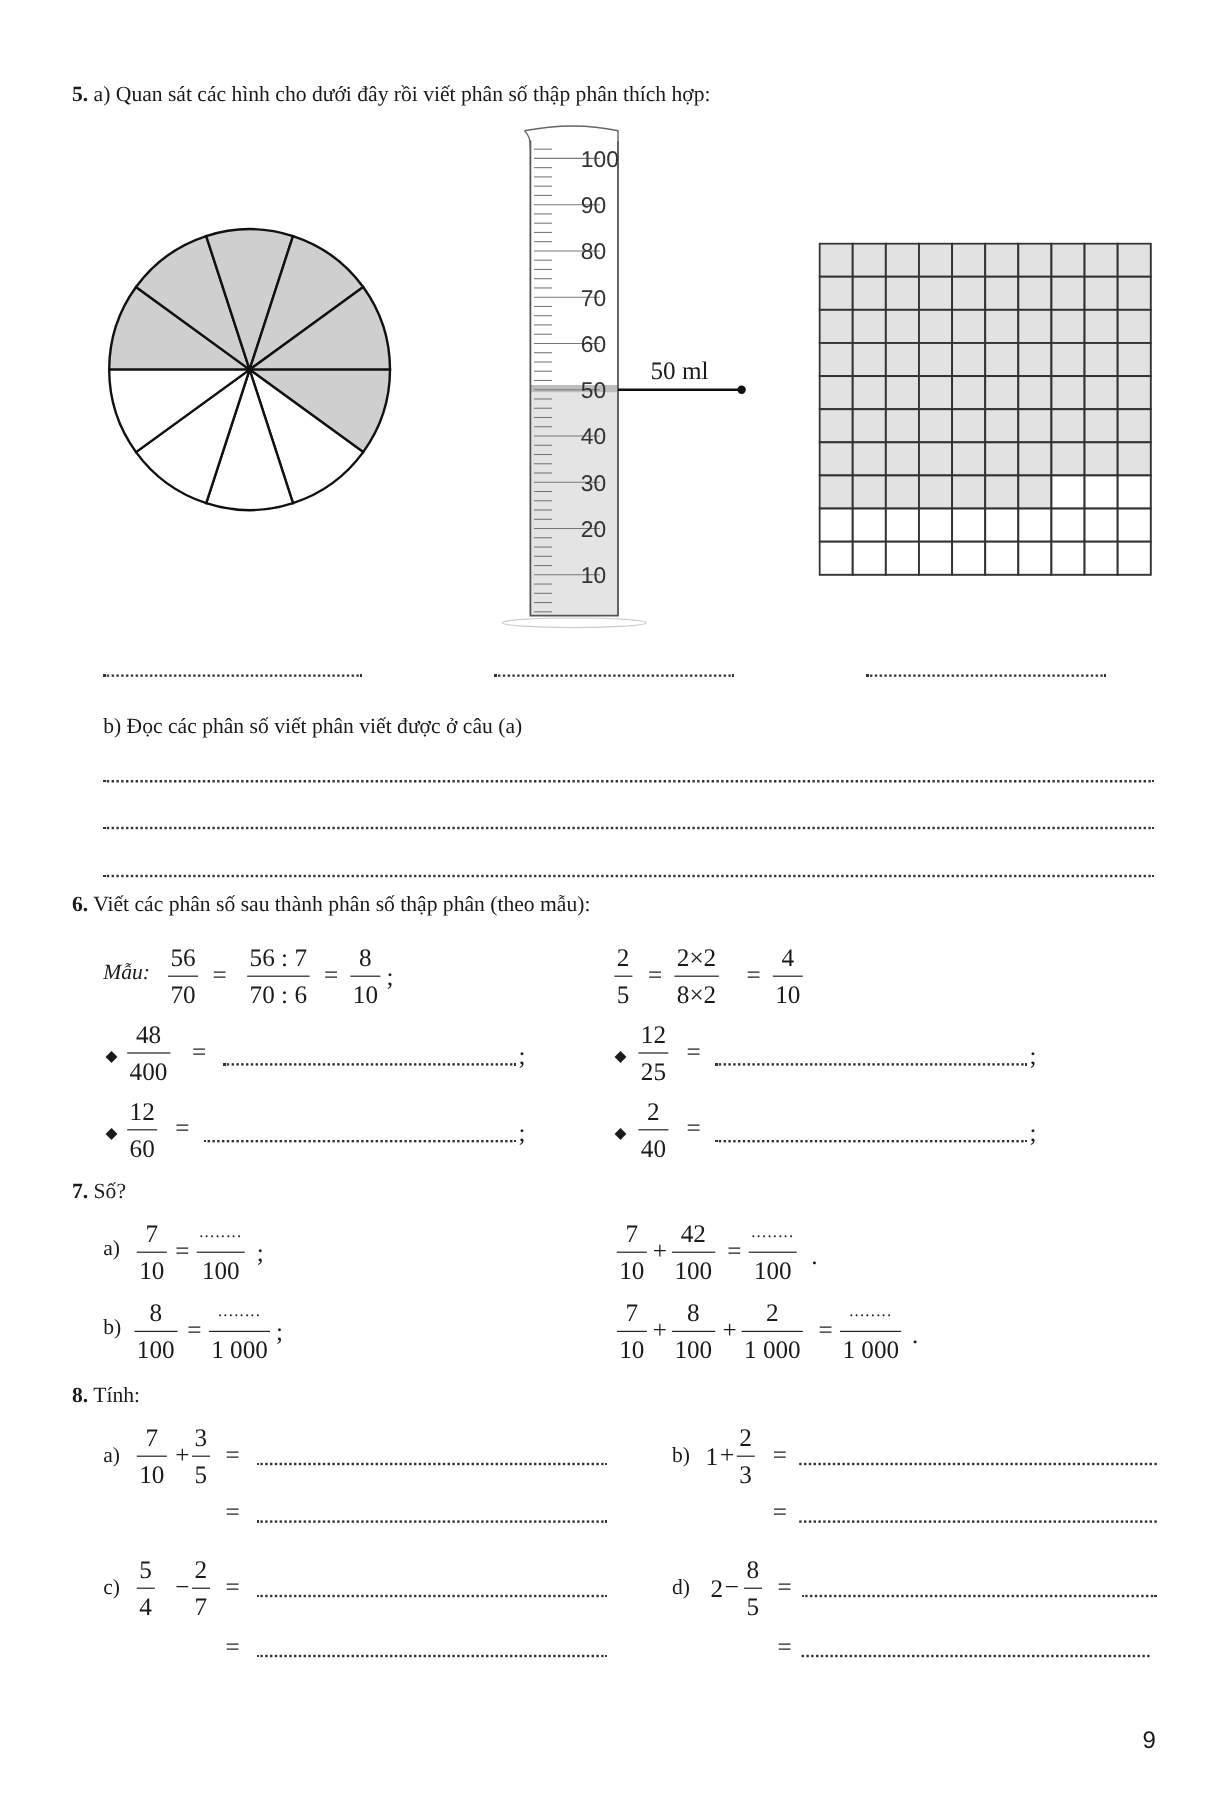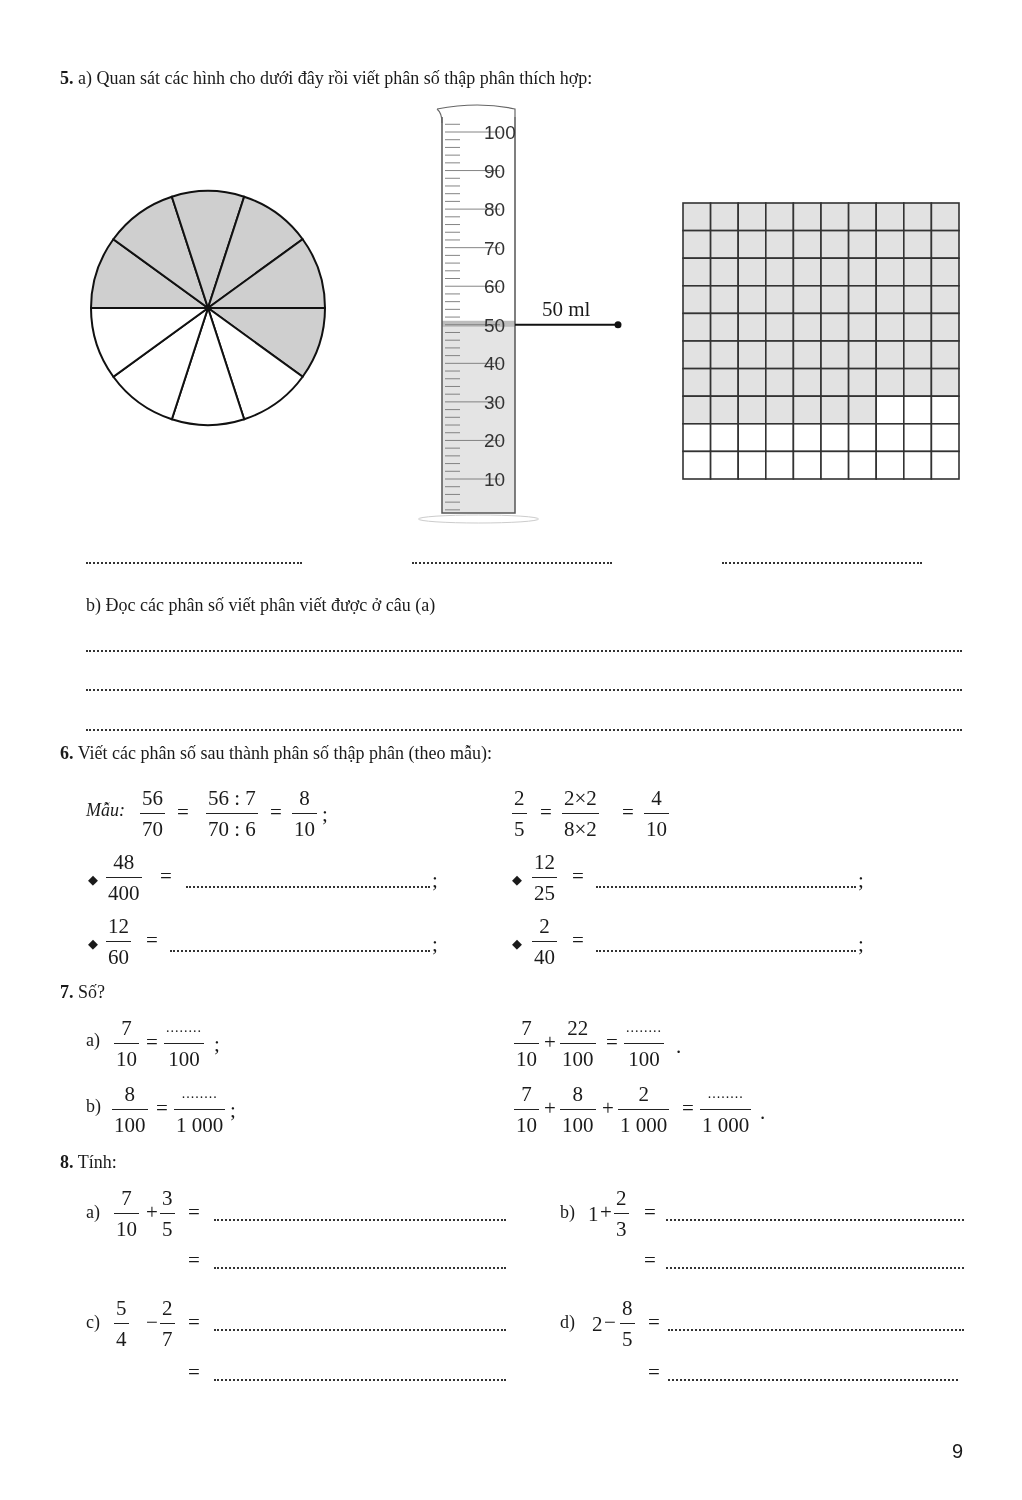--- a/index.html
+++ b/index.html
@@ -340,21 +340,21 @@
   </div>
 <span class="op" style="left:230px;top:1098px;">;</span>
 
 <div class="frac" style="left:514px;top:1016px;">
   <span class="n">7</span>
     <span class="bar"></span>
     <span class="d">10</span>
   </div>
 <span class="op" style="left:544px;top:1030px;">+</span>
 <div class="frac" style="left:560px;top:1016px;">
-  <span class="n">22</span>
+  <span class="n">42</span>
     <span class="bar"></span>
     <span class="d">100</span>
   </div>
 <span class="op" style="left:606px;top:1030px;">=</span>
 <div class="frac" style="left:624px;top:1016px;">
   <span class="n dotnum">........</span>
     <span class="bar"></span>
     <span class="d">100</span>
   </div>
 <span class="op" style="left:676px;top:1034px;">.</span>

